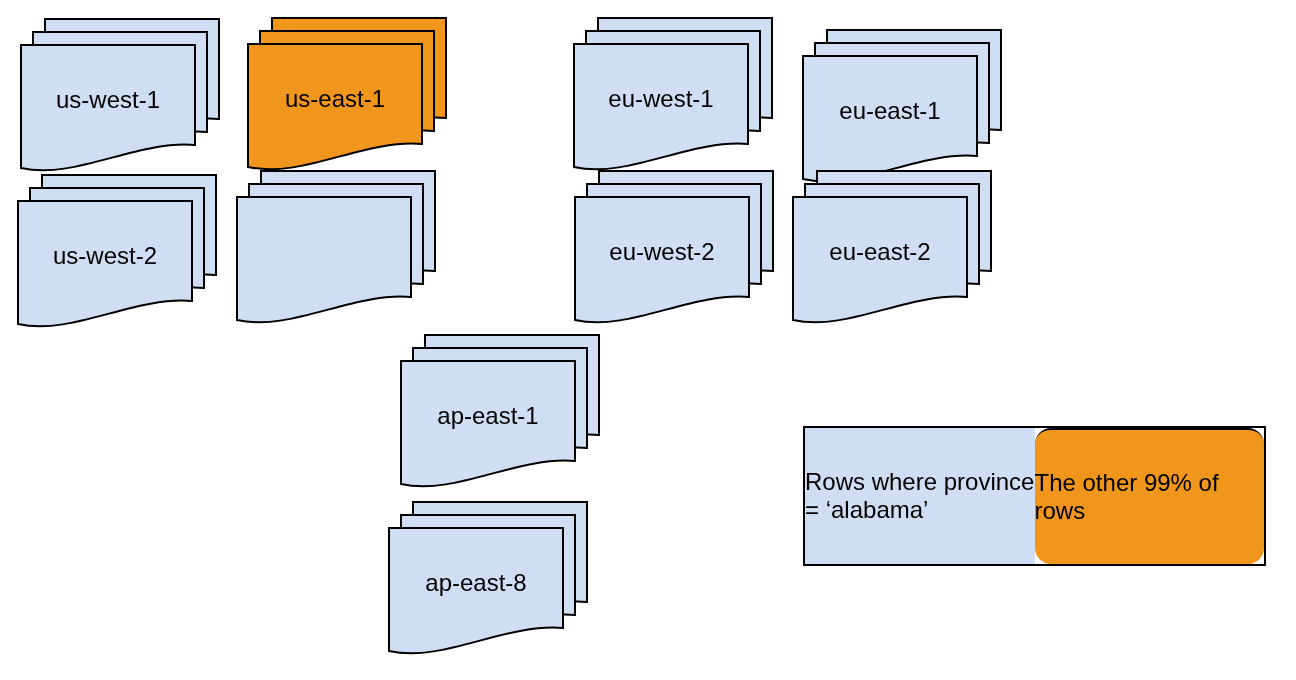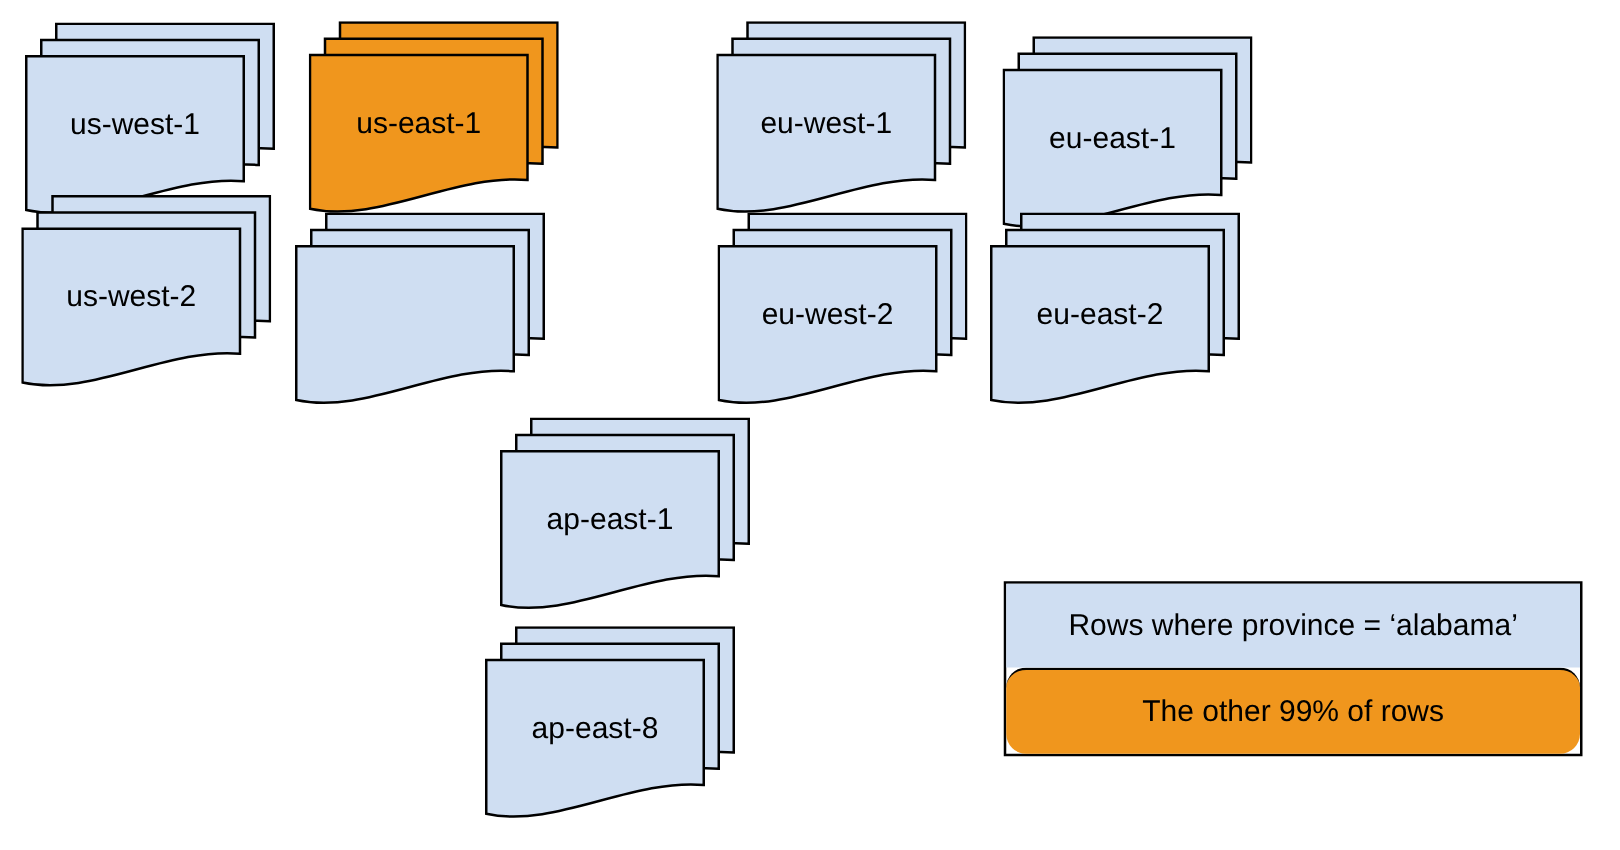--- a/index.html
+++ b/index.html
@@ -42,27 +42,27 @@
     width: 176px;
     text-align: center;
     font-size: 24px;
     line-height: 24px;
     color: var(--text, #000000);
     white-space: nowrap;
   }
   .legend {
     position: absolute;
     left: 803px;
-    top: 465px;
+    top: 426px;
     width: 463px;
     height: 140px;
     border: 2px solid var(--outline, #000000);
     box-sizing: border-box;
     display: flex;
-    flex-direction: column;
+    flex-direction: row;
   }
   .legend-row {
     flex: 1 1 0;
     display: flex;
     align-items: center;
     justify-content: center;
     font-size: 24px;
     color: var(--text, #000000);
     background: var(--sheet-blue, #cfdef2);
   }
@@ -111,21 +111,21 @@
 
   <div class="stack" style="left:802px; top:12px;margin-top:17px;">
     <svg width="200" height="157" viewBox="0 0 200 157">
       <path class="sheet" transform="translate(24,0)" d="M1,1 H175 V101 C116,96 56,136 1,124 Z"></path>
       <path class="sheet" transform="translate(12,13)" d="M1,1 H175 V101 C116,96 56,136 1,124 Z"></path>
       <path class="sheet" transform="translate(0,26)" d="M1,1 H175 V101 C116,96 56,136 1,124 Z"></path>
     </svg>
     <span class="stack-label">eu-east-1</span>
   </div>
 
-  <div class="stack" style="left:17px;  top:156px;">
+  <div class="stack" style="left:17px;  top:174px;">
     <svg width="200" height="157" viewBox="0 0 200 157">
       <path class="sheet" transform="translate(24,0)" d="M1,1 H175 V101 C116,96 56,136 1,124 Z"></path>
       <path class="sheet" transform="translate(12,13)" d="M1,1 H175 V101 C116,96 56,136 1,124 Z"></path>
       <path class="sheet" transform="translate(0,26)" d="M1,1 H175 V101 C116,96 56,136 1,124 Z"></path>
     </svg>
     <span class="stack-label">us-west-2</span>
   </div>
 
   <div class="stack" style="left:236px; top:170px;">
     <svg width="200" height="157" viewBox="0 0 200 157">

